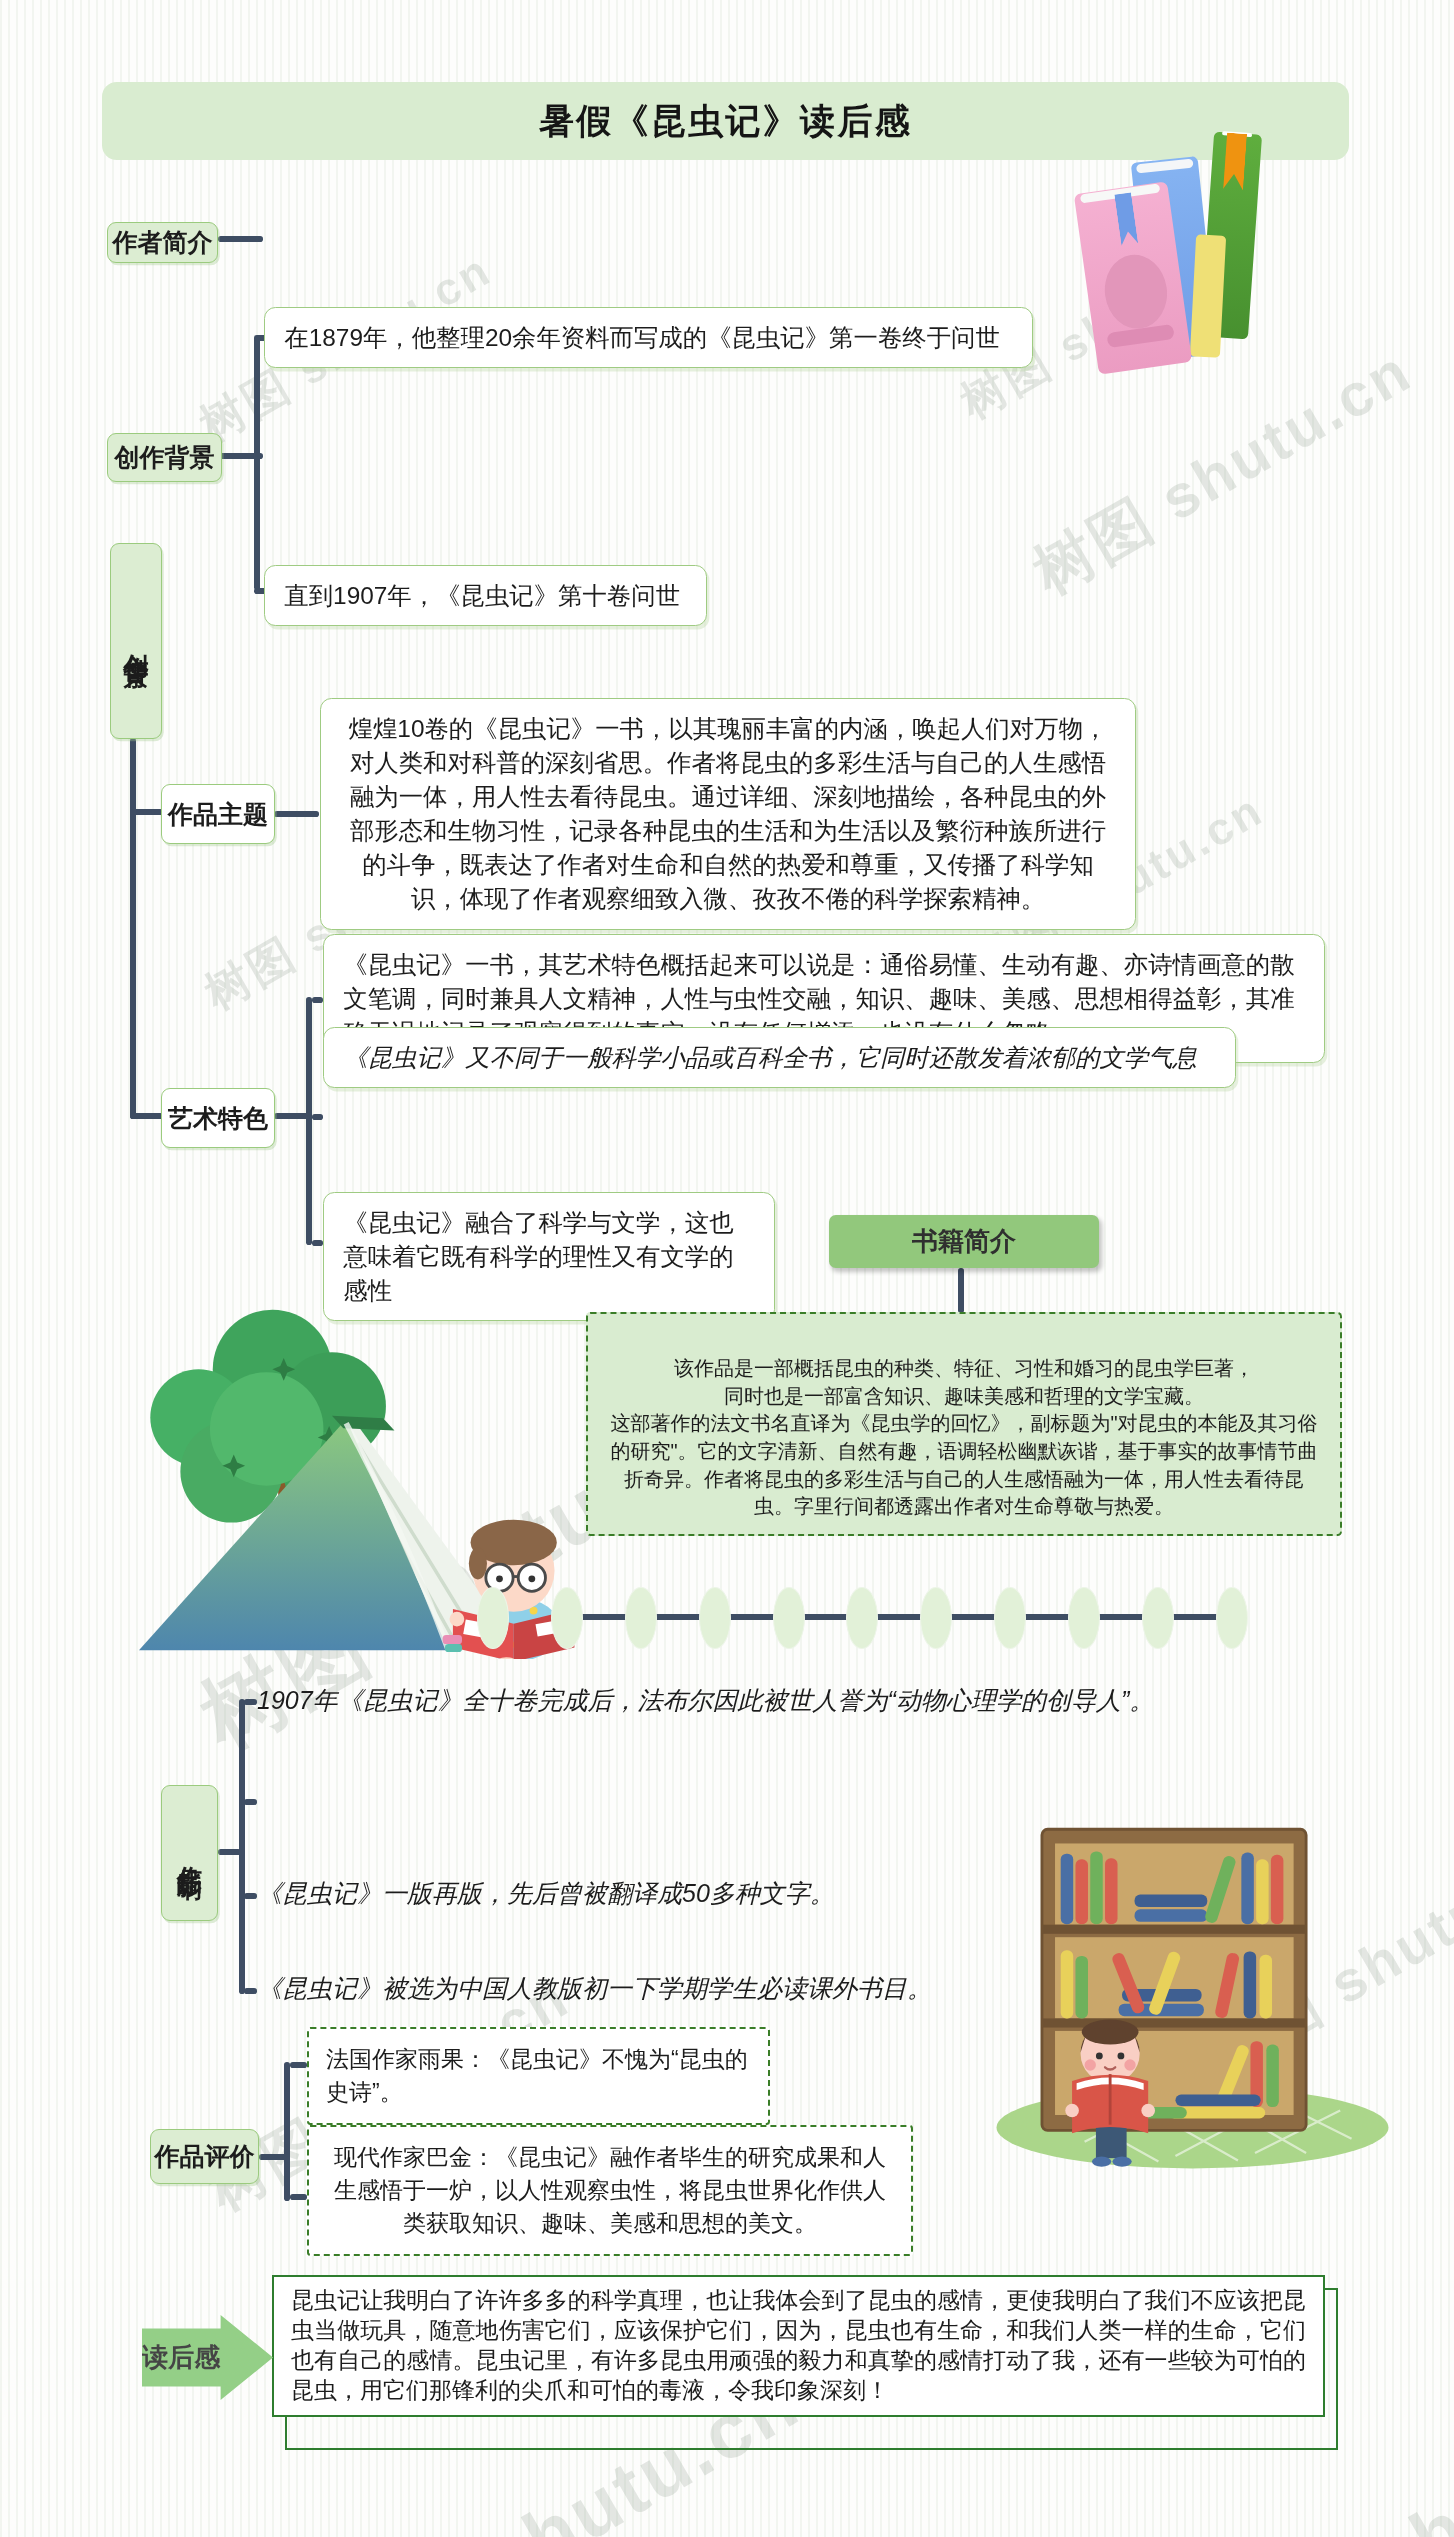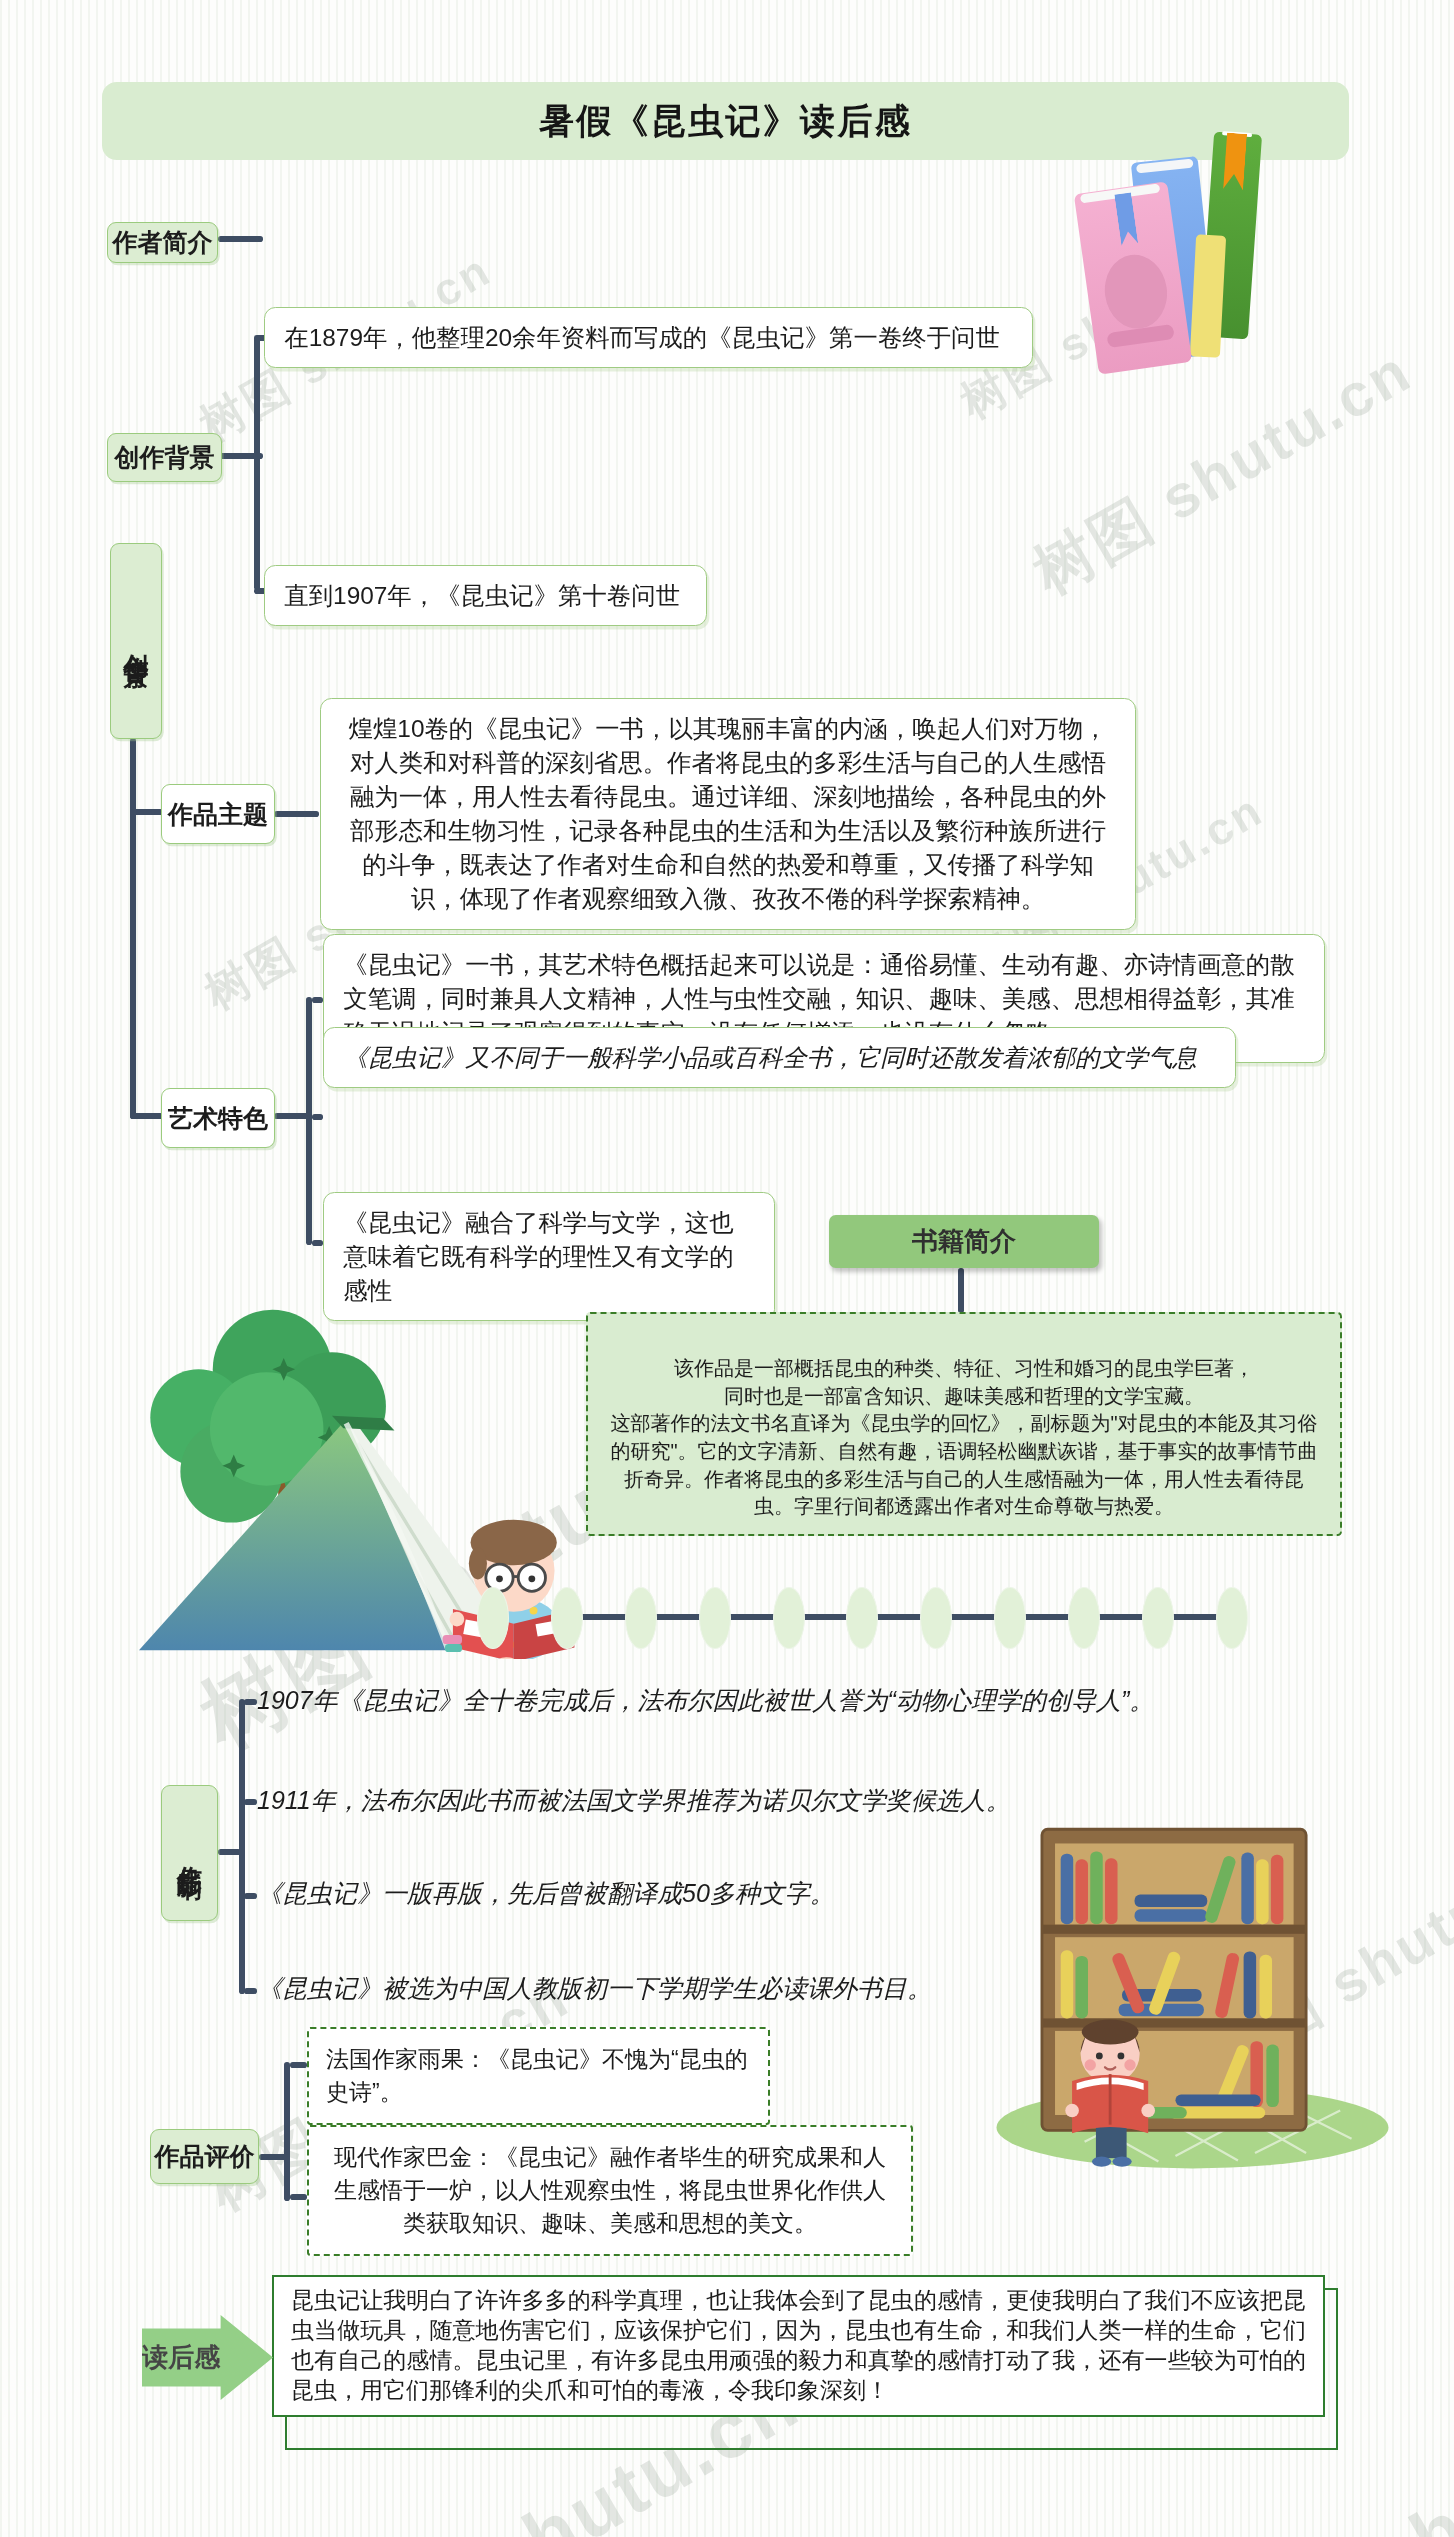--- a/index.html
+++ b/index.html
@@ -220,23 +220,20 @@
     <span>作品影响</span>
   </div>
   <div class="line" style="left:218px;top:1849px;width:23px;height:5.7px;"></div>
   <div class="line" style="left:239px;top:1699px;width:5.7px;height:295px;"></div>
   <div class="line" style="left:244px;top:1699px;width:12.5px;height:5.7px;"></div>
   <div class="line" style="left:244px;top:1799px;width:12.5px;height:5.7px;"></div>
   <div class="line" style="left:244px;top:1893px;width:12.5px;height:5.7px;"></div>
   <div class="line" style="left:244px;top:1988px;width:12.5px;height:5.7px;"></div>
   <div class="abs plain-item" style="left:257px;top:1684px;width:977px;">
     <span>1907年《昆虫记》全十卷完成后，法布尔因此被世人誉为“动物心理学的创导人”。</span>
-  </div>
-  <div class="abs plain-item" style="left:257px;top:1784px;width:977px;">
-    <span>1911年，法布尔因此书而被法国文学界推荐为诺贝尔文学奖候选人。</span>
   </div>
   <div class="abs plain-item" style="left:257px;top:1877px;width:738px;">
     <span>《昆虫记》一版再版，先后曾被翻译成50多种文字。</span>
   </div>
   <div class="abs plain-item" style="left:257px;top:1972px;width:738px;">
     <span>《昆虫记》被选为中国人教版初一下学期学生必读课外书目。</span>
   </div>
 
   <div class="abs" style="left:988px;top:1815px;width:409px;height:358px;z-index:2;">
     <svg width="409" height="358" viewBox="0 0 720 630">

